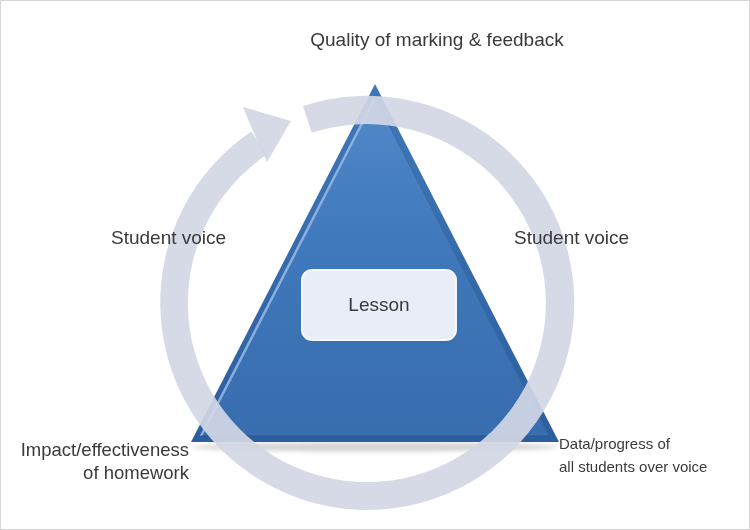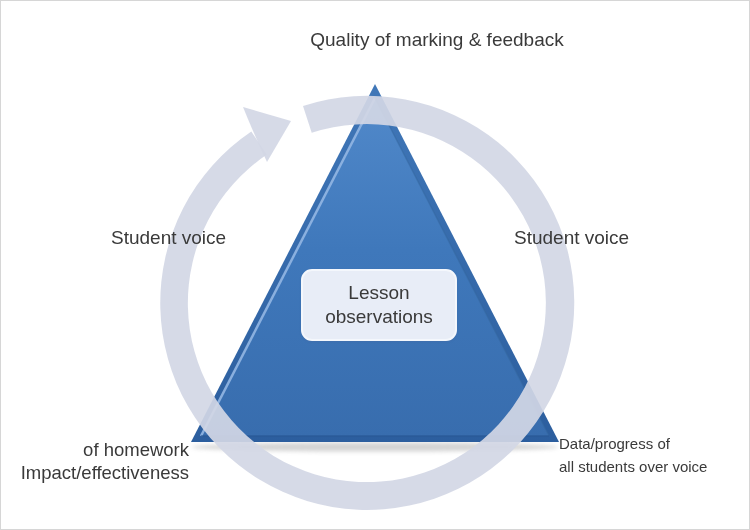--- a/index.html
+++ b/index.html
@@ -87,27 +87,26 @@
 
   <div class="label center top-label">
     <span class="ln">Quality of marking &amp; feedback</span>
   </div>
 
   <div class="label left-voice">Student voice</div>
 
   <div class="label right-voice">Student voice</div>
 
   <div class="label bottom-left">
+    <span class="ln">Impact/effectiveness</span>
     <span class="ln">of homework</span>
-    <span class="ln">Impact/effectiveness</span>
   </div>
 
   <div class="label bottom-right">
     <span class="ln">Data/progress of</span>
     <span class="ln">all students over voice</span>
   </div>
 
   <div class="center-box">
     <span class="ln">Lesson</span>
-    <span class="ln">observations</span>
   </div>
 
 </div>
 
 </body></html>

